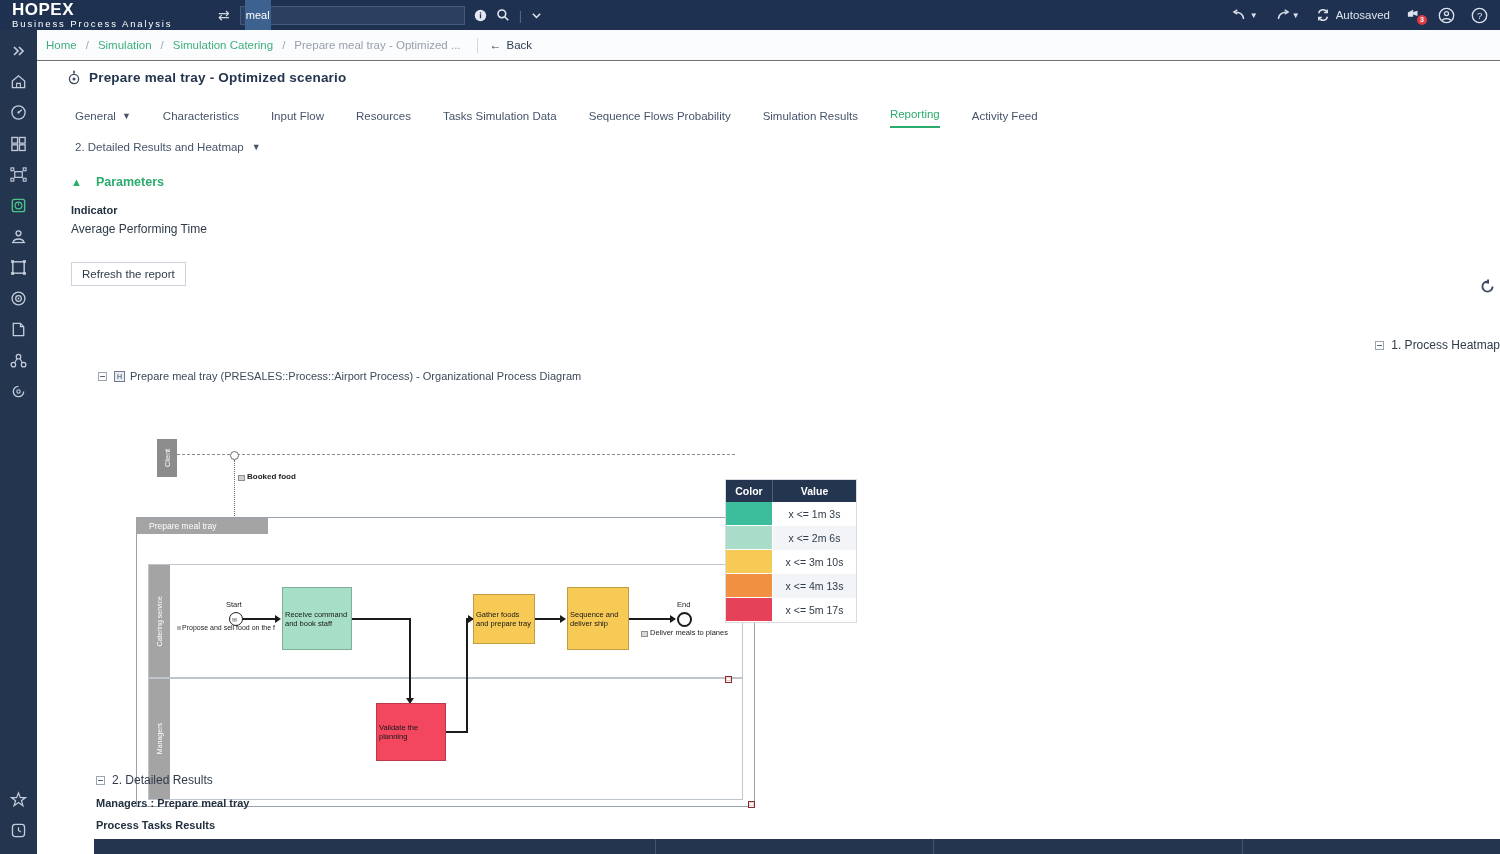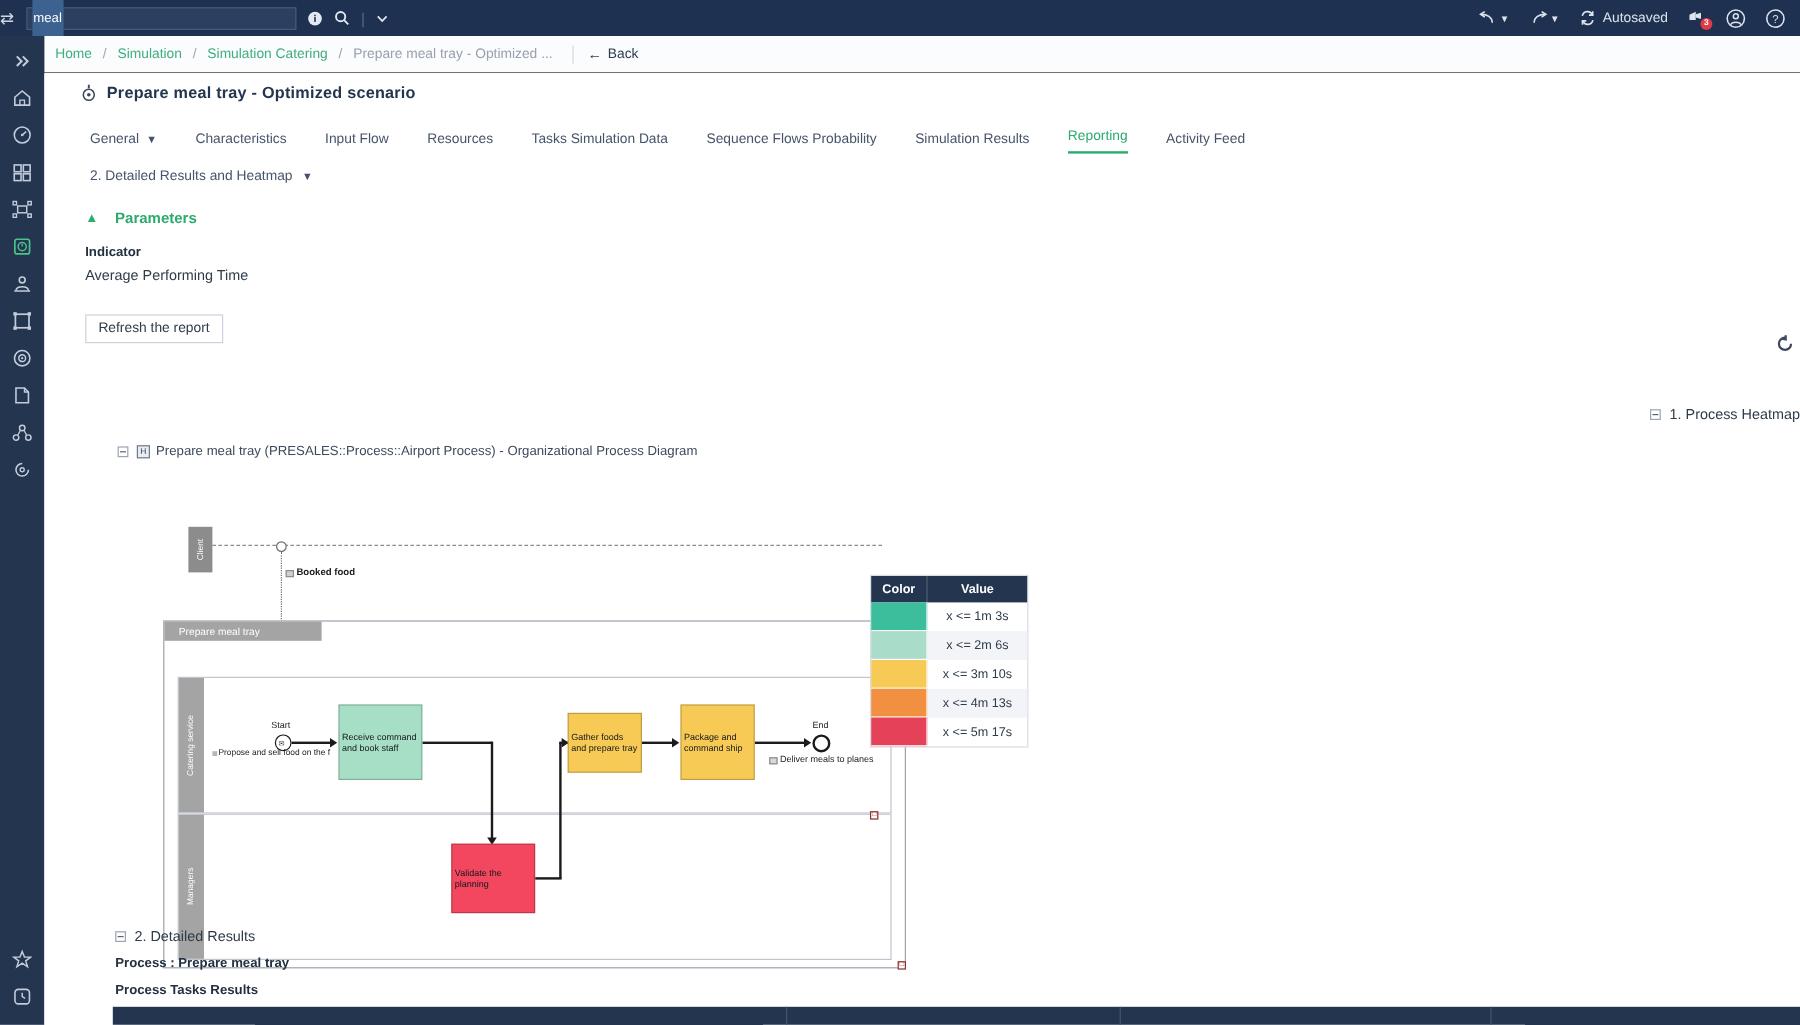--- a/index.html
+++ b/index.html
@@ -249,20 +249,24 @@
     position: absolute; left: 57px; top: 778px; width: 1406px; height: 18px;
     background: #24354f; display: flex;
   }
   #bigtable .col { border-right: 1px solid #44556e; height: 100%; }
   #bigtable .col:last-child { border-right: none; }
 </style>
 </head>
 <body>
 
 <div id="topbar">
+  <div id="brand">
+    <div class="b1">HOPEX</div>
+    <div class="b2">Business Process Analysis</div>
+  </div>
 
   <span class="swap-icon">⇄</span>
 
   <div id="searchbox">
     <span id="searchval">meal</span>
   </div>
 
   <span class="tb-ico">
     <svg width="13" height="13" viewBox="0 0 16 16">
         <circle cx="8" cy="8" r="7" fill="#e4e9f1"></circle>
@@ -559,21 +563,21 @@
     <div class="arrow-line" style="left:346px; top:247px; width:8px; height:1.5px;"></div>
 
     <div class="arrow-line" style="left:415px; top:247px; width:26px; height:1.5px;"></div>
     <div class="arrow-head ah-right" style="left:440px; top:244px;"></div>
 
     <div class="arrow-line" style="left:509px; top:247px; width:45px; height:1.5px;"></div>
     <div class="arrow-head ah-right" style="left:550px; top:244px;"></div>
 
     <div class="task" id="t1">Receive command and book staff</div>
     <div class="task" id="t2">Gather foods and prepare tray</div>
-    <div class="task" id="t3">Package and command ship</div>
+    <div class="task" id="t3">Sequence and deliver ship</div>
     <div class="task" id="t4">Validate the planning</div>
 
     <div id="end-lbl">End</div>
     <div class="ev" id="end-ev"></div>
     <div id="deliver-ico"></div>
     <div id="deliver-txt">Deliver meals to planes</div>
 
     <div class="res-handle" style="left:605px; top:305px;">□</div>
     <div class="res-handle" style="left:628px; top:430px;">□</div>
   </div>
@@ -604,21 +608,21 @@
       <div class="sw" style="background:#e54158"></div>
       <div class="vv">x &lt;= 5m 17s</div>
     </div>
   </div>
 
   
   <div id="sec2" class="sec-line">
     <span class="expander"></span>
     <span class="txt">2. Detailed Results</span>
   </div>
-  <div id="proc-line">Process : Prepare meal tray</div>
+  <div id="proc-line">Managers : Prepare meal tray</div>
   <div id="ptr-line">Process Tasks Results</div>
 
   <div id="bigtable">
     <div class="col" style="width:562px"></div>
     <div class="col" style="width:278px"></div>
     <div class="col" style="width:309px"></div>
     <div class="col" style="flex:1"></div>
   </div>
 
 </div>

